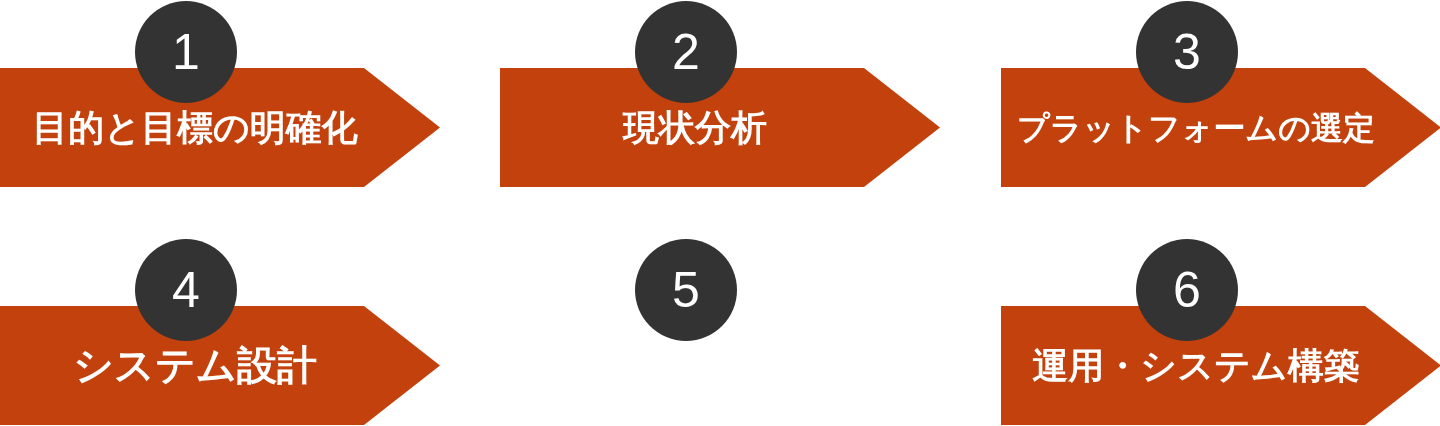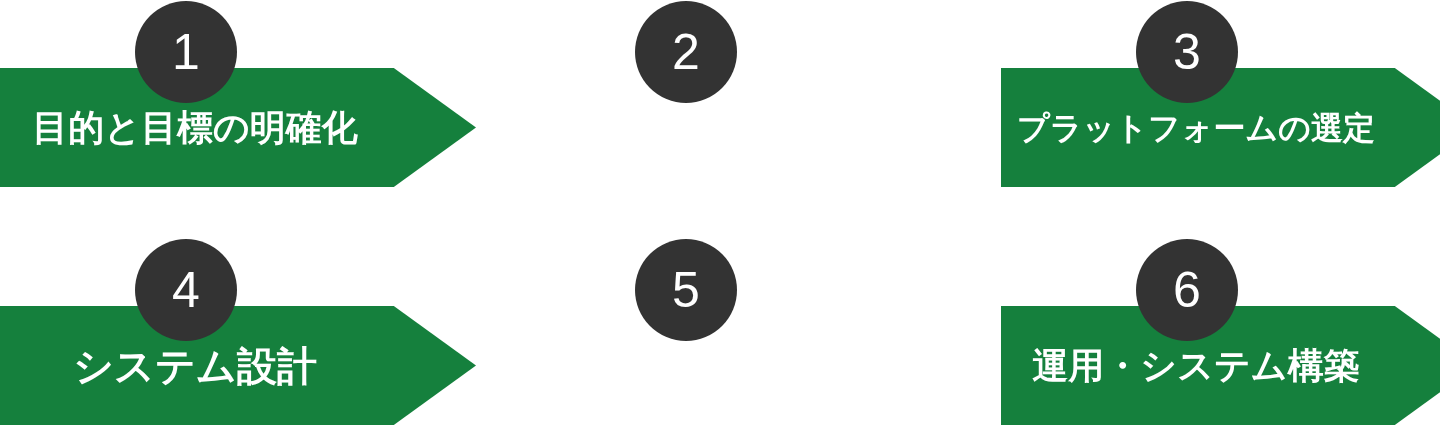--- a/index.html
+++ b/index.html
@@ -19,45 +19,44 @@
     position: absolute;
     width: 440px;
     height: 186px;
   }
   .arrow {
     position: absolute;
     left: 0;
     top: 67px;
     width: 440px;
     height: 119px;
-    background: #15803d;
+    background: #c2410c;
     -webkit-clip-path: polygon(0% 0%, 82.73% 0%, 100% 50%, 82.73% 100%, 0% 100%);
     clip-path: polygon(0% 0%, 82.73% 0%, 100% 50%, 82.73% 100%, 0% 100%);
-    padding-left: 36px;
   }
   .label-box {
     position: absolute;
     left: 0;
     top: 0;
     width: 390px;
     height: 119px;
     display: flex;
     align-items: center;
     justify-content: center;
   }
   .step-label {
     color: #ffffff;
     font-weight: 700;
     white-space: nowrap;
     letter-spacing: 0px;
     line-height: 1;
   }
   .fs-36 .step-label { font-size: 36px; }
   .fs-32 .step-label { font-size: 32px; }
-  .fs-40 .step-label { font-size: 40px; }
+  .fs-40 .step-label { font-size: 40px; font-family: Liberation Serif, serif; }
   .badge {
     position: absolute;
     left: 135px;
     top: 0;
     width: 102px;
     height: 102px;
     border-radius: 50%;
     background: #333333;
     display: flex;
     align-items: center;
@@ -87,20 +86,25 @@
       <div class="label-box">
         <span class="step-label">目的と目標の明確化</span>
       </div>
     </div>
     <div class="badge">
       <span class="step-number">1</span>
     </div>
   </div>
 
   <div class="unit pos-r1c2 fs-36">
+    <div class="arrow">
+      <div class="label-box">
+        <span class="step-label">現状分析</span>
+      </div>
+    </div>
     <div class="badge">
       <span class="step-number">2</span>
     </div>
   </div>
 
   <div class="unit pos-r1c3 fs-32">
     <div class="arrow">
       <div class="label-box">
         <span class="step-label">プラットフォームの選定</span>
       </div>

